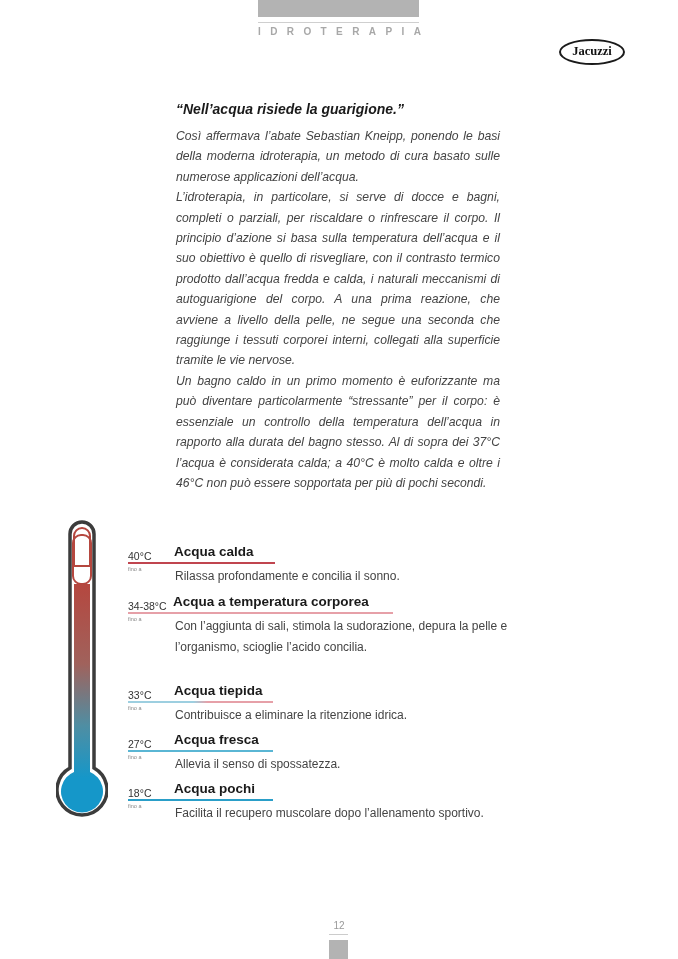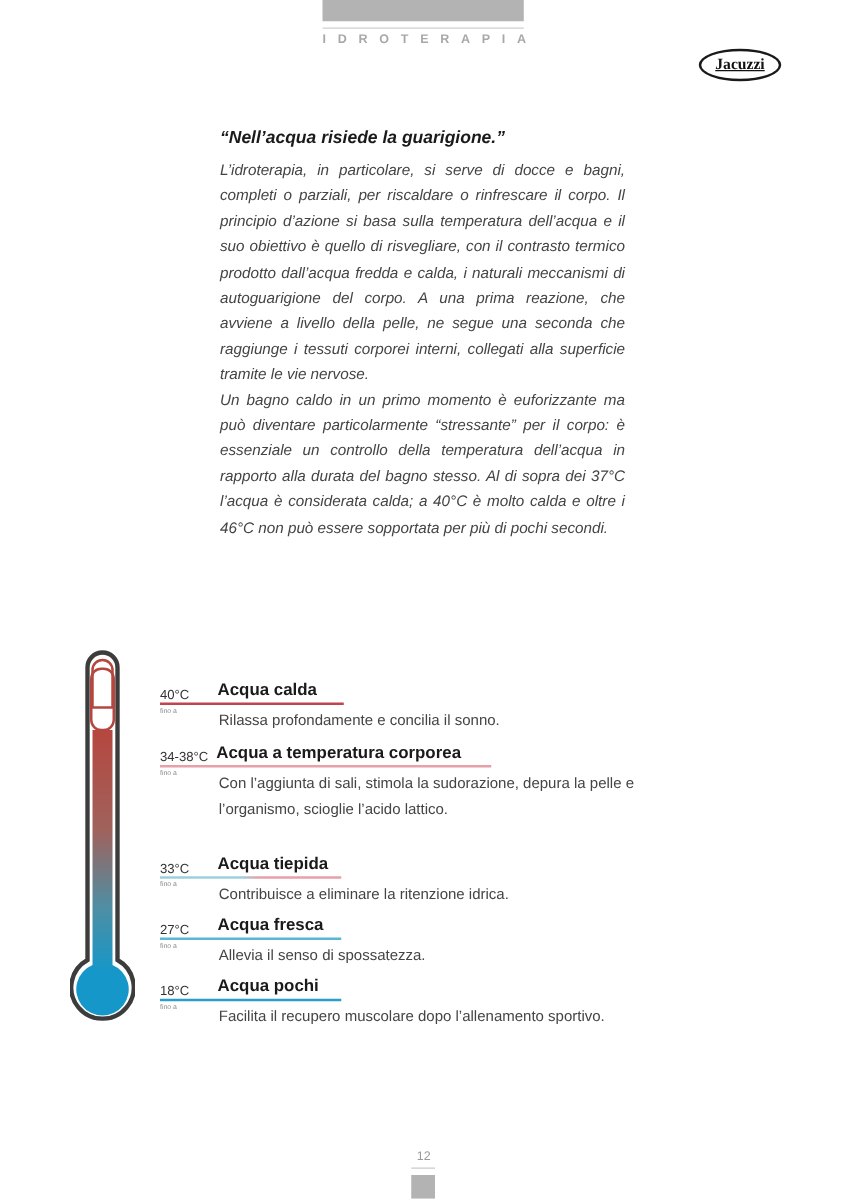--- a/index.html
+++ b/index.html
@@ -2,21 +2,21 @@
 <html><head>
 <meta charset="utf-8">
 <style>
   html, body { margin: 0; padding: 0; background: #ffffff; }
   body { width: 678px; height: 959px; position: relative; overflow: hidden; font-family: "Liberation Sans", sans-serif; color: #3a3a3a; }
   .top-bar { position: absolute; left: 258px; top: 0; width: 161px; height: 17px; background: #b3b3b3; }
   .top-rule { position: absolute; left: 258px; top: 22px; width: 161px; height: 1px; background: #cfcfcf; }
   .section-title { position: absolute; left: 258px; top: 26px; width: 161px; font-size: 10px; letter-spacing: 9.4px; color: #a8a8a8; font-weight: bold; white-space: nowrap; }
   .logo { position: absolute; left: 559px; top: 39px; width: 66px; height: 26px; }
   .logo-oval { position: absolute; inset: 0; border: 2.5px solid #1a1a1a; border-radius: 50%; }
-  .logo-text { position: absolute; left: 0; right: 0; top: 5px; text-align: center; font-family: "Liberation Serif", serif; font-weight: bold; font-size: 12.5px; color: #111; text-decoration: underline; }
+  .logo-text { position: absolute; left: 0; right: 0; top: 5px; text-align: center; font-family: "Liberation Serif", serif; font-weight: bold; font-size: 12.5px; color: #111; }
   .intro { position: absolute; left: 176px; top: 100px; width: 324px; font-style: italic; }
   .quote { font-weight: bold; font-size: 14px; color: #1a1a1a; margin: 0 0 8px 0; line-height: 18px; }
   .para { font-size: 12.2px; line-height: 20.4px; margin: 0; text-align: justify; color: #444; }
   .thermo { position: absolute; left: 56px; top: 518px; width: 52px; height: 330px; }
   .temp-item { position: absolute; left: 128px; width: 370px; }
   .temp-label { position: absolute; left: 0; top: 6px; font-size: 10.5px; color: #333; }
   .temp-sub { position: absolute; left: 0; top: 22px; font-size: 5.5px; color: #888; }
   .temp-title { position: absolute; left: 46px; top: 0; font-weight: bold; font-size: 13.5px; color: #1a1a1a; white-space: nowrap; }
   .temp-line { position: absolute; left: 0; top: 18px; height: 2px; }
   .temp-desc { position: absolute; left: 47px; top: 22px; font-size: 12px; line-height: 20.5px; color: #444; white-space: nowrap; }
@@ -31,20 +31,21 @@
 <div class="top-rule"></div>
 <div class="section-title">IDROTERAPIA</div>
 
 <div class="logo">
   <div class="logo-oval"></div>
   <div class="logo-text">Jacuzzi</div>
 </div>
 
 <div class="intro">
   <p class="quote">“Nell’acqua risiede la guarigione.”</p>
+  <p class="para">Così affermava l’abate Sebastian Kneipp, ponendo le basi della moderna idroterapia, un metodo di cura basato sulle numerose applicazioni dell’acqua.</p>
   <p class="para">L’idroterapia, in particolare, si serve di docce e bagni, completi o parziali, per riscaldare o rinfrescare il corpo. Il principio d’azione si basa sulla temperatura dell’acqua e il suo obiettivo è quello di risvegliare, con il contrasto termico prodotto dall’acqua fredda e calda, i naturali meccanismi di autoguarigione del corpo. A una prima reazione, che avviene a livello della pelle, ne segue una seconda che raggiunge i tessuti corporei interni, collegati alla superficie tramite le vie nervose.</p>
   <p class="para">Un bagno caldo in un primo momento è euforizzante ma può diventare particolarmente “stressante” per il corpo: è essenziale un controllo della temperatura dell’acqua in rapporto alla durata del bagno stesso. Al di sopra dei 37°C l’acqua è considerata calda; a 40°C è molto calda e oltre i 46°C non può essere sopportata per più di pochi secondi.</p>
 </div>
 
 <svg class="thermo" viewBox="0 0 52 330" xmlns="http://www.w3.org/2000/svg">
   <defs>
     <linearGradient id="fillg" x1="0" y1="0" x2="0" y2="1">
       <stop offset="0" stop-color="#b5473f"></stop>
       <stop offset="0.35" stop-color="#a0625c"></stop>
       <stop offset="0.62" stop-color="#4f8ea3"></stop>
@@ -66,21 +67,21 @@
   <div class="temp-desc">Rilassa profondamente e concilia il sonno.</div>
 </div>
 
 <div class="temp-item" style="top:594px;">
   <div class="temp-label">34-38°C</div>
   <div class="temp-sub">fino a</div>
   <div class="temp-title" style="left:45px;">Acqua a temperatura corporea</div>
   <div class="temp-line" style="width:265px;background:#e6a0a8;"></div>
   <div class="temp-desc">
     <div>Con l’aggiunta di sali, stimola la sudorazione, depura la pelle e</div>
-    <div>l’organismo, scioglie l’acido lattico.</div>
+    <div>l’organismo, scioglie l’acido concilia.</div>
   </div>
 </div>
 
 <div class="temp-item" style="top:683px;">
   <div class="temp-label">33°C</div>
   <div class="temp-sub">fino a</div>
   <div class="temp-title">Acqua tiepida</div>
   <div class="temp-line" style="width:145px;background:linear-gradient(90deg,#9dcfe0 0%,#9dcfe0 45%,#e6a0a8 55%,#e6a0a8 100%);"></div>
   <div class="temp-desc">Contribuisce a eliminare la ritenzione idrica.</div>
 </div>

